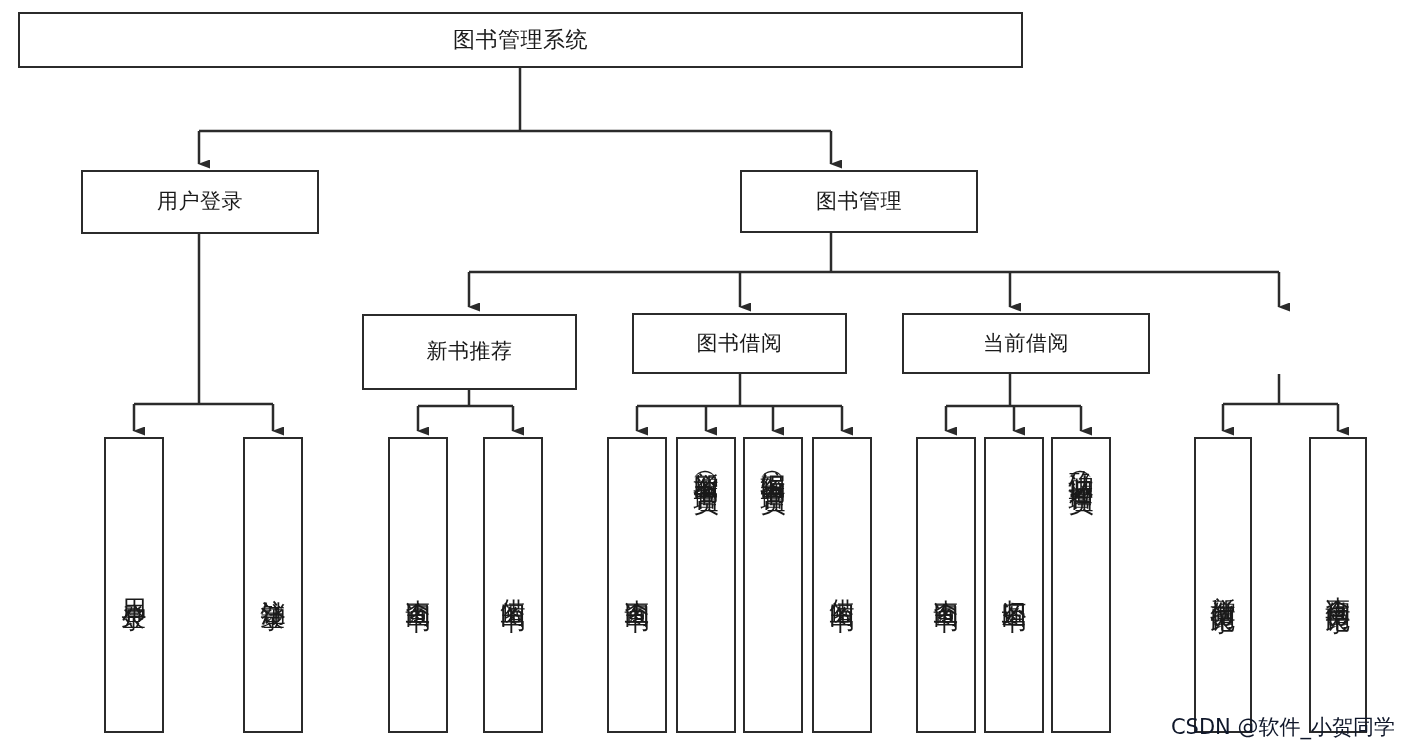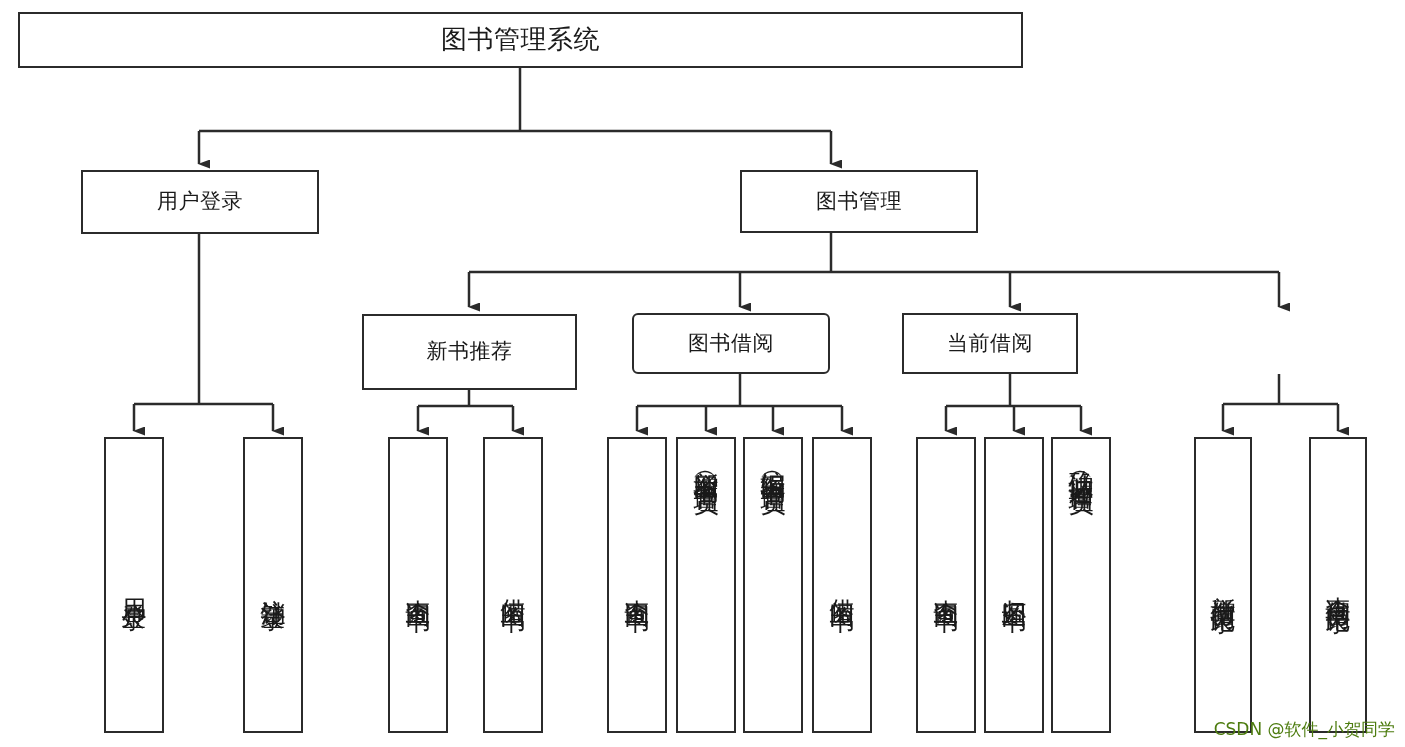--- a/index.html
+++ b/index.html
@@ -42,21 +42,21 @@
     color: #1a1a1a;
     line-height: 1.12;
     white-space: pre;
     text-align: center;
   }
   .node-box.horizontal .node-label {
     font-size: 21px;
     letter-spacing: 0.5px;
   }
   .node-box.root .node-label {
-    font-size: 26px;
+    font-size: 22px;
     font-family: Liberation Serif, serif;
   }
   .node-box.vertical {
     align-items: flex-start;
     justify-content: center;
     padding-top: 12px;
   }
   .node-box.vertical .node-label {
     writing-mode: vertical-rl;
     text-orientation: upright;
@@ -67,22 +67,22 @@
   }
   .node-box.vertical.centered {
     align-items: center;
     padding-top: 0;
   }
   .watermark {
     position: absolute;
     right: 10px;
     bottom: 6px;
     font-family: "DejaVu Sans", "Liberation Sans", sans-serif;
-    font-size: 17px;
-    color: #4d7c0f;
+    font-size: 21px;
+    color: #0f172a;
     white-space: nowrap;
     user-select: none;
   }
 </style>
 </head>
 <body>
 
 <div id="diagram-root">
 
   <svg class="diagram-canvas" viewBox="0 0 1405 747" xmlns="http://www.w3.org/2000/svg">
@@ -142,24 +142,24 @@
   <div class="node-box horizontal" style="left:81px; top:170px; width:238px; height:64px;">
     <span class="node-label">用户登录</span>
   </div>
   <div class="node-box horizontal" style="left:712px; top:170px; width:238px; height:63px;margin-left:28px;">
     <span class="node-label">图书管理</span>
   </div>
 
   <div class="node-box horizontal" style="left:362px; top:314px; width:215px; height:76px;">
     <span class="node-label">新书推荐</span>
   </div>
-  <div class="node-box horizontal" style="left:632px; top:313px; width:198px; height:61px;border-radius:6px;">
+  <div class="node-box horizontal" style="left:632px; top:313px; width:215px; height:61px;">
     <span class="node-label">图书借阅</span>
   </div>
-  <div class="node-box horizontal" style="left:902px; top:313px; width:176px; height:61px;">
+  <div class="node-box horizontal" style="left:902px; top:313px; width:248px; height:61px;">
     <span class="node-label">当前借阅</span>
   </div>
 
   <div class="node-box vertical centered" style="left:104px; top:437px; width:60px; height:296px;">
     <span class="node-label">用户登录</span>
   </div>
   <div class="node-box vertical centered" style="left:243px; top:437px; width:60px; height:296px;">
     <span class="node-label">注销登录</span>
   </div>
 

